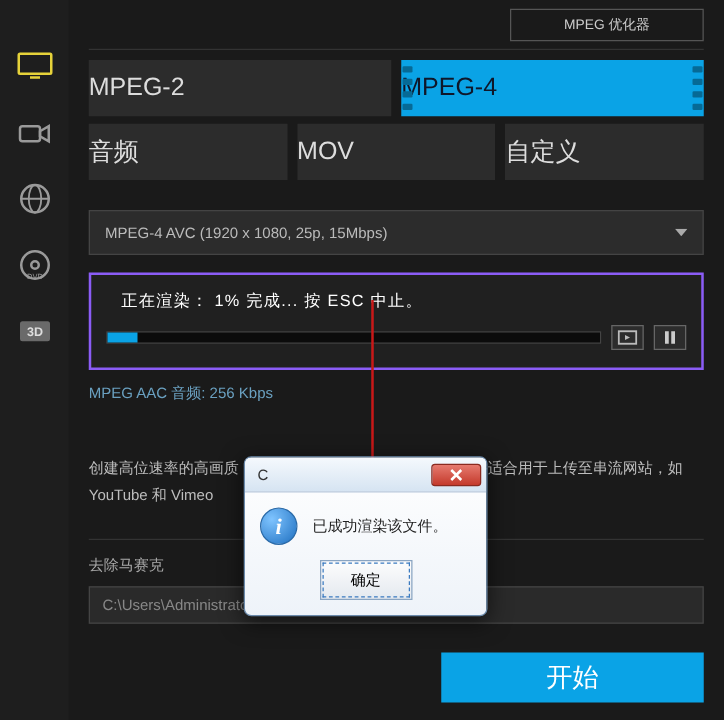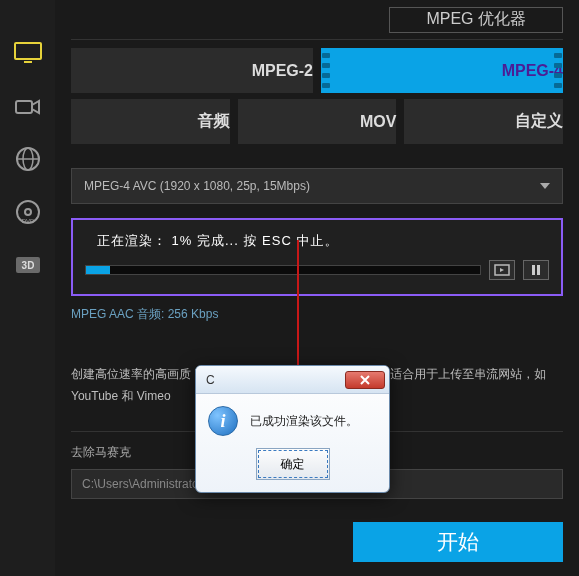--- a/index.html
+++ b/index.html
@@ -2,24 +2,24 @@
 <html><head>
 <meta charset="utf-8">
 <style>
   *{box-sizing:border-box;margin:0;padding:0;font-family:"Microsoft YaHei",Arial,sans-serif}
   body{width:579px;height:576px;background:#1a1a1a;color:#ccc;font-size:13px;overflow:hidden;position:relative}
   .shell{display:flex;height:100%}
   .sidebar{width:55px;background:#1e1e1e;display:flex;flex-direction:column;align-items:center;padding-top:40px;gap:27px}
   .side-ic{width:30px;height:26px;display:flex;align-items:center;justify-content:center;cursor:pointer}
   .main{flex:1;display:flex;flex-direction:column;padding:0 16px 16px;position:relative}
   .top-row{display:flex;align-items:center;height:40px;justify-content:flex-end;border-bottom:1px solid #333}
-  .optimizer{min-width:155px;height:26px;border:1px solid #555;display:flex;align-items:center;justify-content:center;font-size:16px;color:#ccc;padding:0 36px}
+  .optimizer{min-width:155px;height:26px;border:1px solid #555;display:flex;align-items:center;justify-content:center;font-size:11px;color:#ccc;padding:0 36px}
   .tabs{display:flex;gap:8px;margin-top:8px}
-  .tab{flex:1;height:45px;background:#2c2c2c;display:flex;align-items:center;justify-content:flex-end;font-size:16px;color:#ddd;font-weight:700;cursor:pointer;position:relative}
-  .tab.active{background:#0aa3e6;color:#4c1d95}
+  .tab{flex:1;height:45px;background:#2c2c2c;display:flex;align-items:center;justify-content:flex-start;font-size:20px;color:#ddd;font-weight:400;cursor:pointer;position:relative}
+  .tab.active{background:#0aa3e6;color:#0f172a}
   .film-edge{position:absolute;top:0;bottom:0;width:14px;display:flex;flex-direction:column;justify-content:space-around;padding:3px 0}
   .film-edge.l{left:-2px}.film-edge.r{right:-2px}
   .film-edge span{width:8px;height:5px;background:#066a96;margin:0 auto;border-radius:1px}
   .dropdown{margin-top:24px;height:36px;background:#2c2c2c;border:1px solid #444;display:flex;align-items:center;padding:0 12px;font-size:12px;color:#bbb;justify-content:space-between;cursor:pointer}
   .render-box{margin-top:14px;border:2px solid #8b5cf6;padding:12px 12px 14px;background:#202020;position:relative}
   .render-text{color:#fff;font-size:13px;margin-bottom:10px;letter-spacing:1px;padding-left:12px}
   .prog-row{display:flex;align-items:center;gap:8px}
   .prog-track{flex:1;height:10px;background:#0b0b0b;border:1px solid #444;position:relative}
   .prog-fill{height:100%;background:#0aa3e6;width:6%}
   .mini-btn{width:26px;height:20px;border:1px solid #666;background:#2c2c2c;display:flex;align-items:center;justify-content:center;cursor:pointer}

